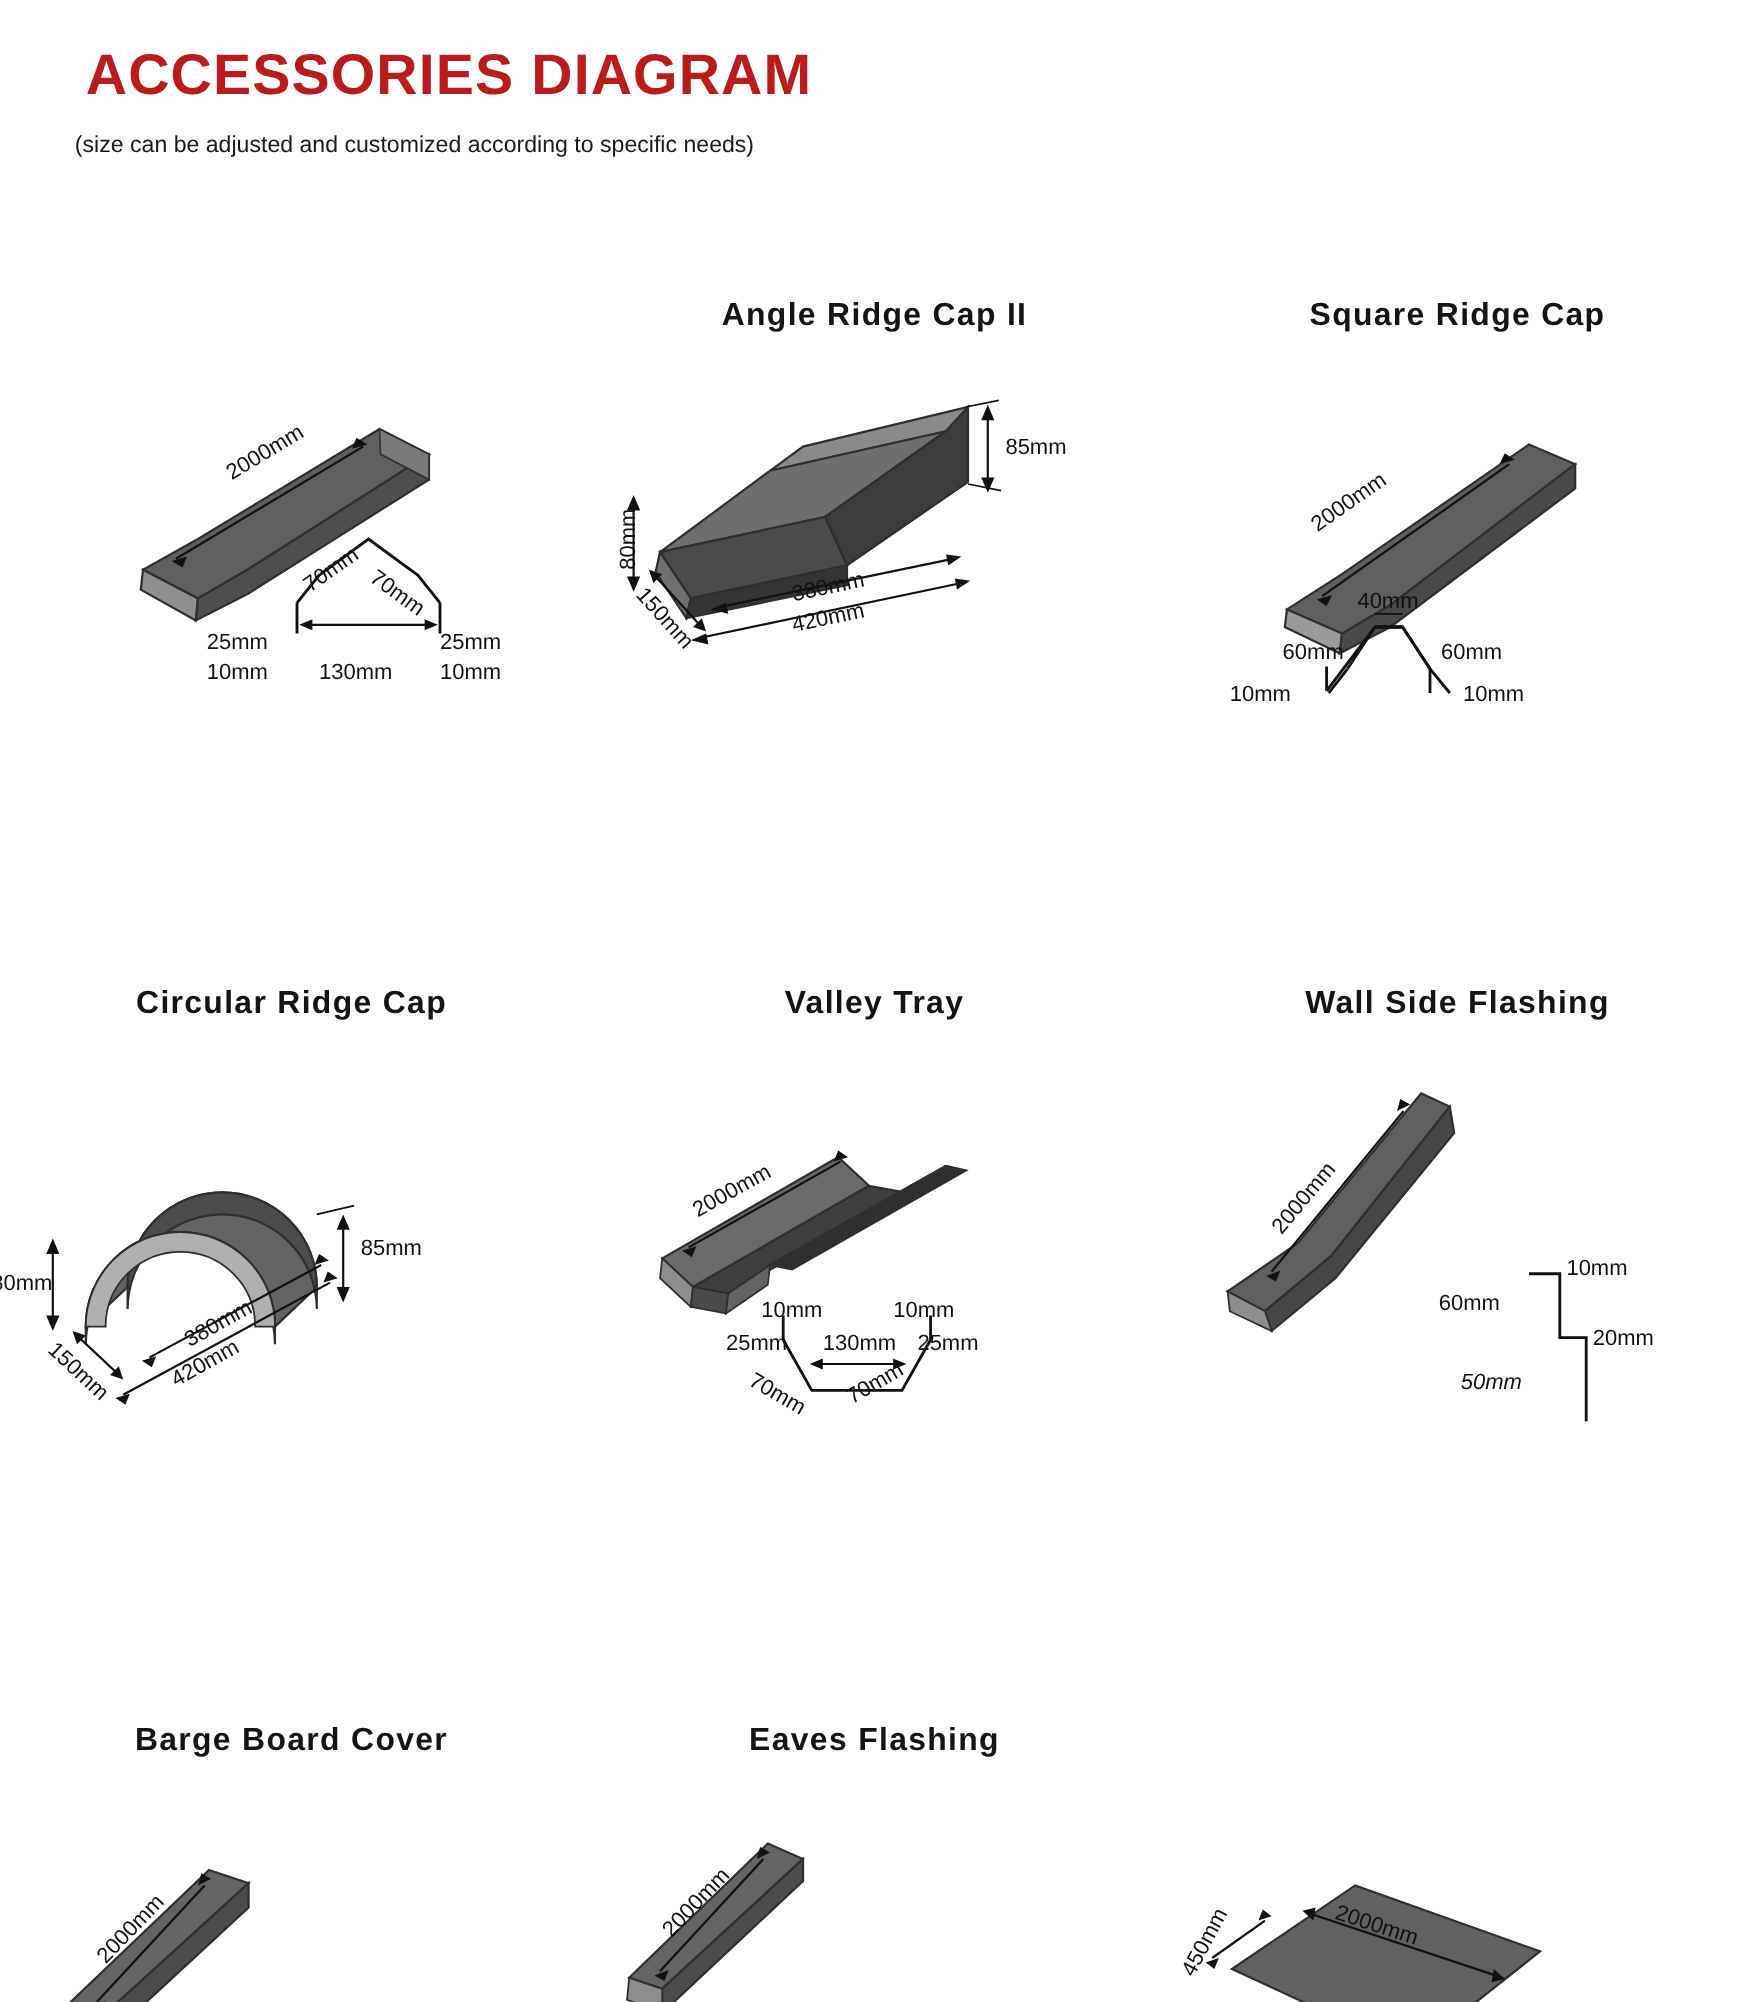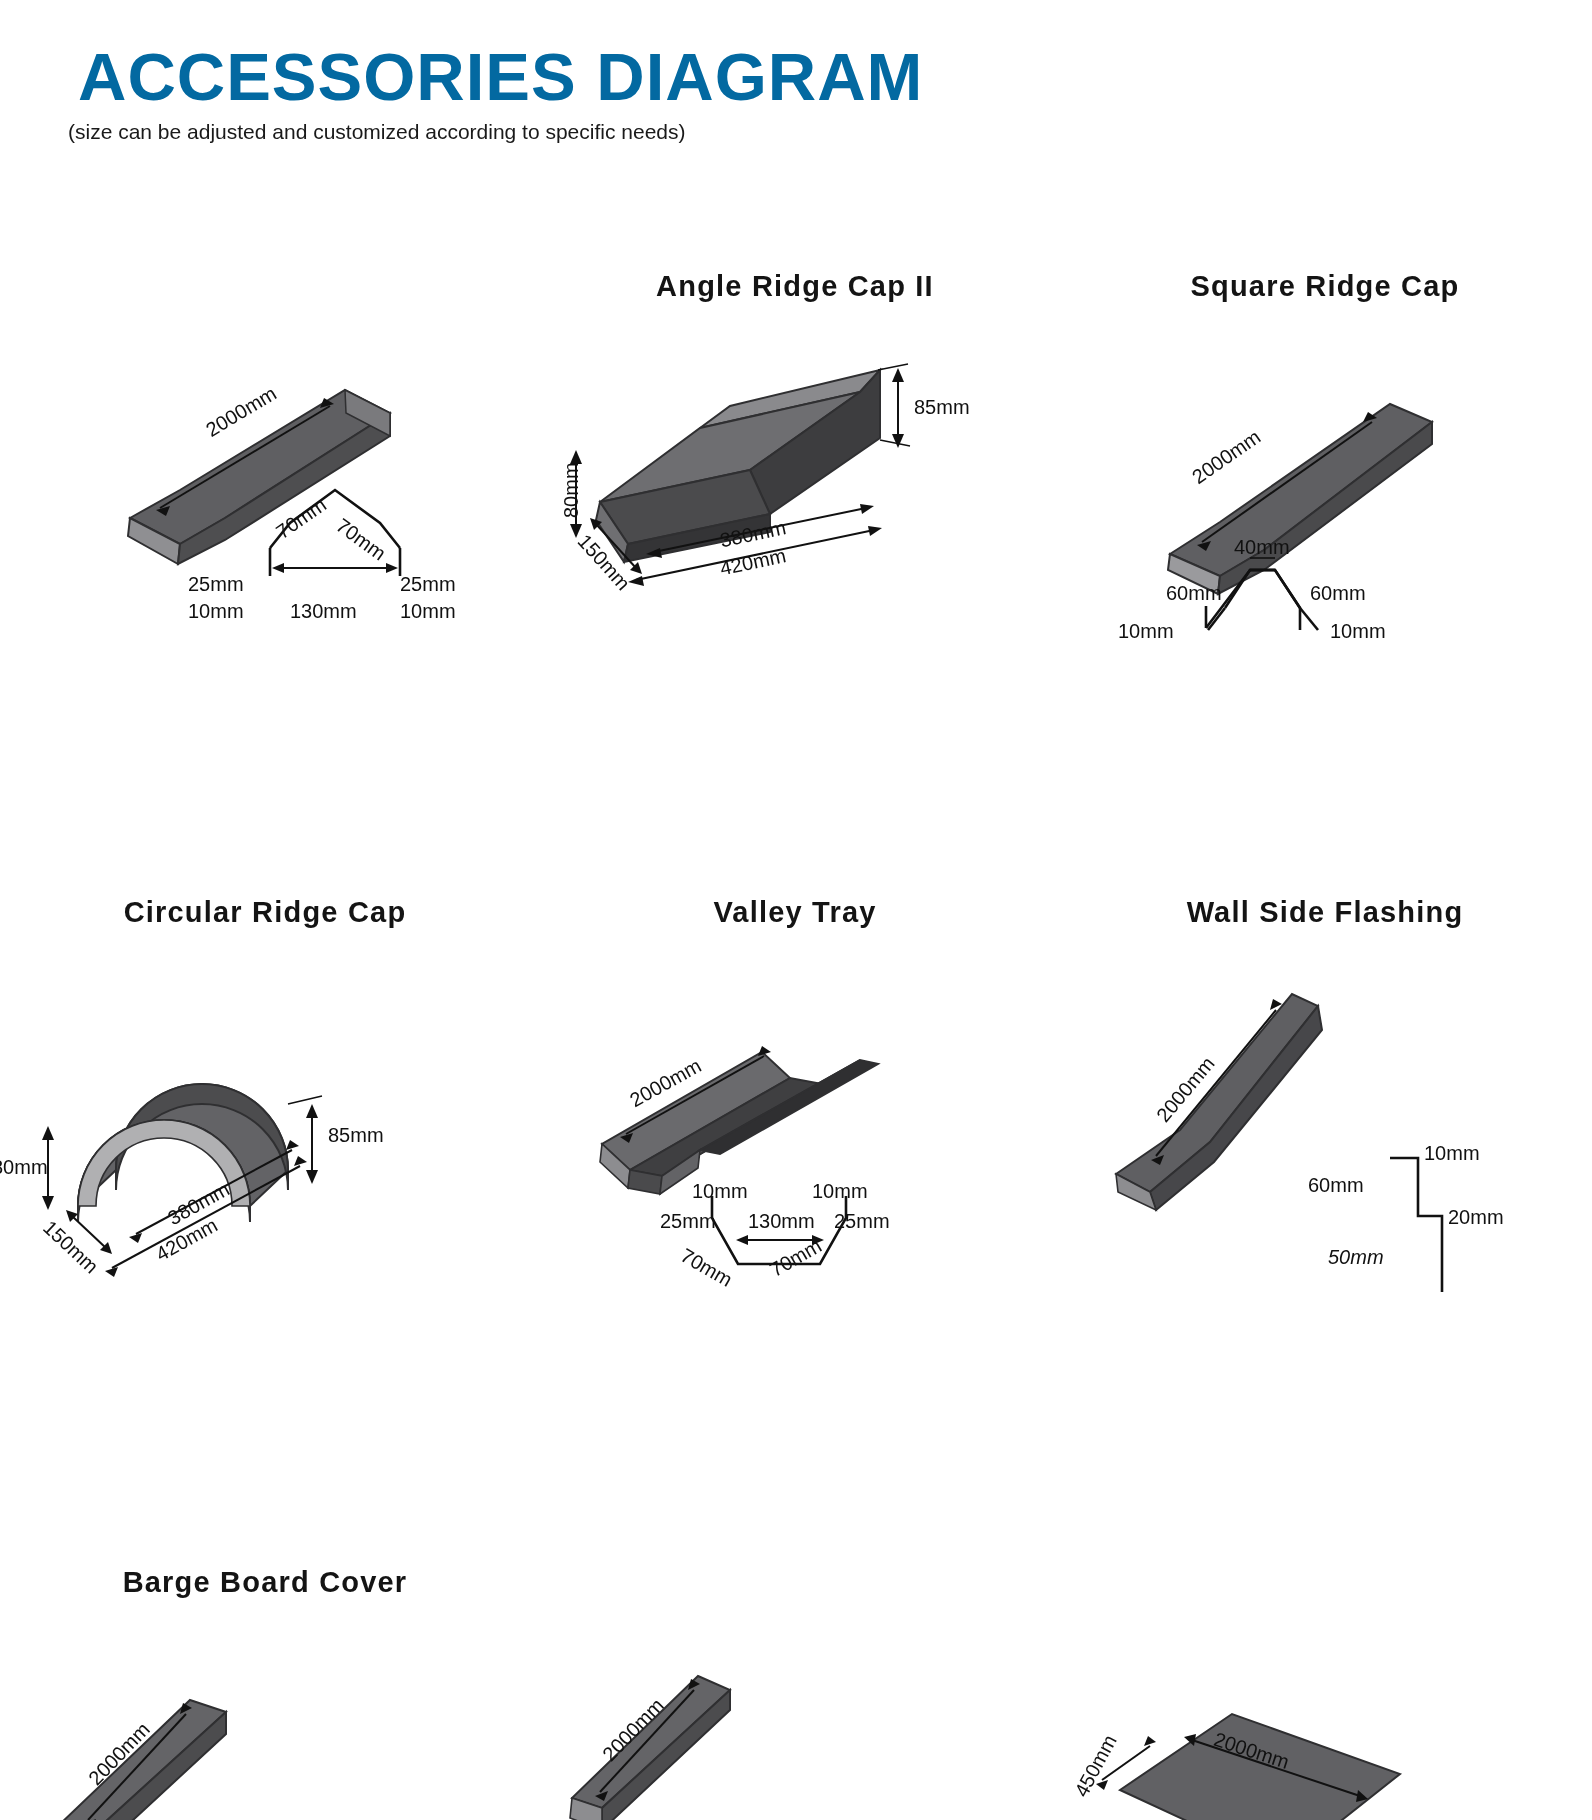--- a/index.html
+++ b/index.html
@@ -5,22 +5,22 @@
   html,body{margin:0;padding:0;}
   body{
     width:1592px;height:1820px;
     background:#ffffff;
     font-family:"Liberation Sans", sans-serif;
     position:relative;
     overflow:hidden;
   }
   .page-title{
     position:absolute;left:78px;top:38px;
-    font-size:67px;font-weight:bold;letter-spacing:1px;
-    color:#0369a1;
+    font-size:52px;font-weight:bold;letter-spacing:1px;
+    color:#b91c1c;
   }
   .page-subtitle{
     position:absolute;left:68px;top:120px;
     font-size:21px;color:#1a1a1a;
   }
   .grid{
     position:absolute;left:0;top:270px;width:1592px;
   }
   .row{position:relative;width:1592px;}
   .cell{position:absolute;top:0;width:530px;height:520px;}
@@ -274,20 +274,21 @@
           <polygon points="192,94 180,100 183,89" fill="#111"></polygon>
 
           <path d="M206,246 L256,246 L256,300 L240,300 L240,330 L248,340" fill="none" stroke="#111" stroke-width="2.6"></path>
         </svg>
         <div class="lbl rot" style="left:84px;top:160px;transform:rotate(-46deg);">2000mm</div>
 
       </div>
     </div>
 
     <div class="cell c1">
+      <div class="item-title">Eaves Flashing</div>
       <div class="art">
         <svg width="530" height="340" viewBox="0 0 530 340">
           <polygon points="168,62 200,76 72,194 42,184" fill="#646467" stroke="#2f2f31" stroke-width="2"></polygon>
           <polygon points="200,76 200,96 72,216 72,194" fill="#4c4c4e" stroke="#2f2f31" stroke-width="2"></polygon>
           <polygon points="42,184 72,194 72,216 40,204" fill="#8d8d90" stroke="#2f2f31" stroke-width="1.6"></polygon>
 
           <line x1="70" y1="178" x2="164" y2="76" stroke="#111" stroke-width="2"></line>
           <polygon points="65,182 78,177 74,187" fill="#111"></polygon>
           <polygon points="170,70 158,76 161,65" fill="#111"></polygon>
 

